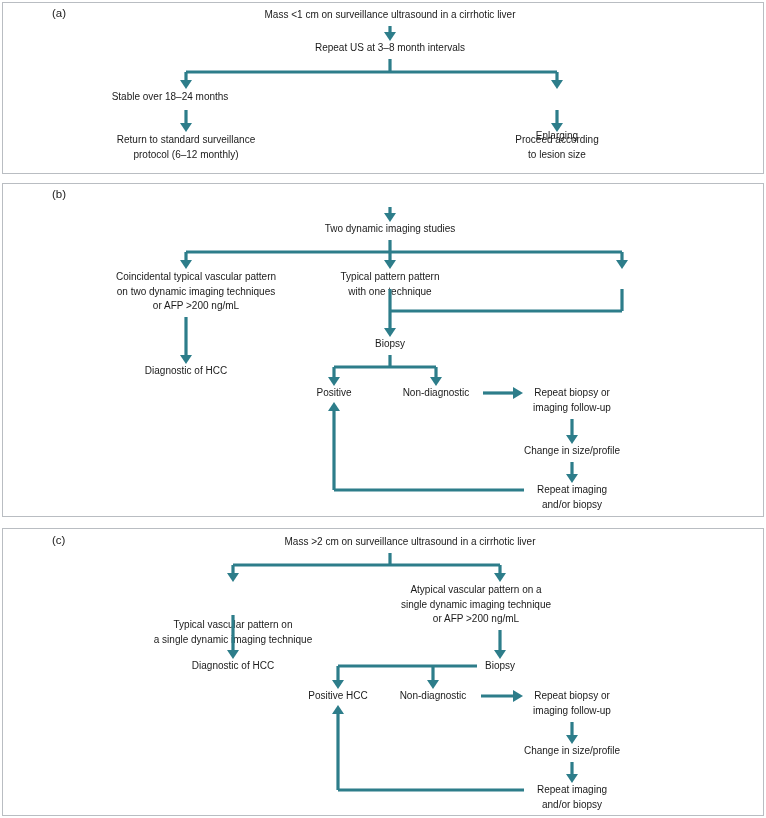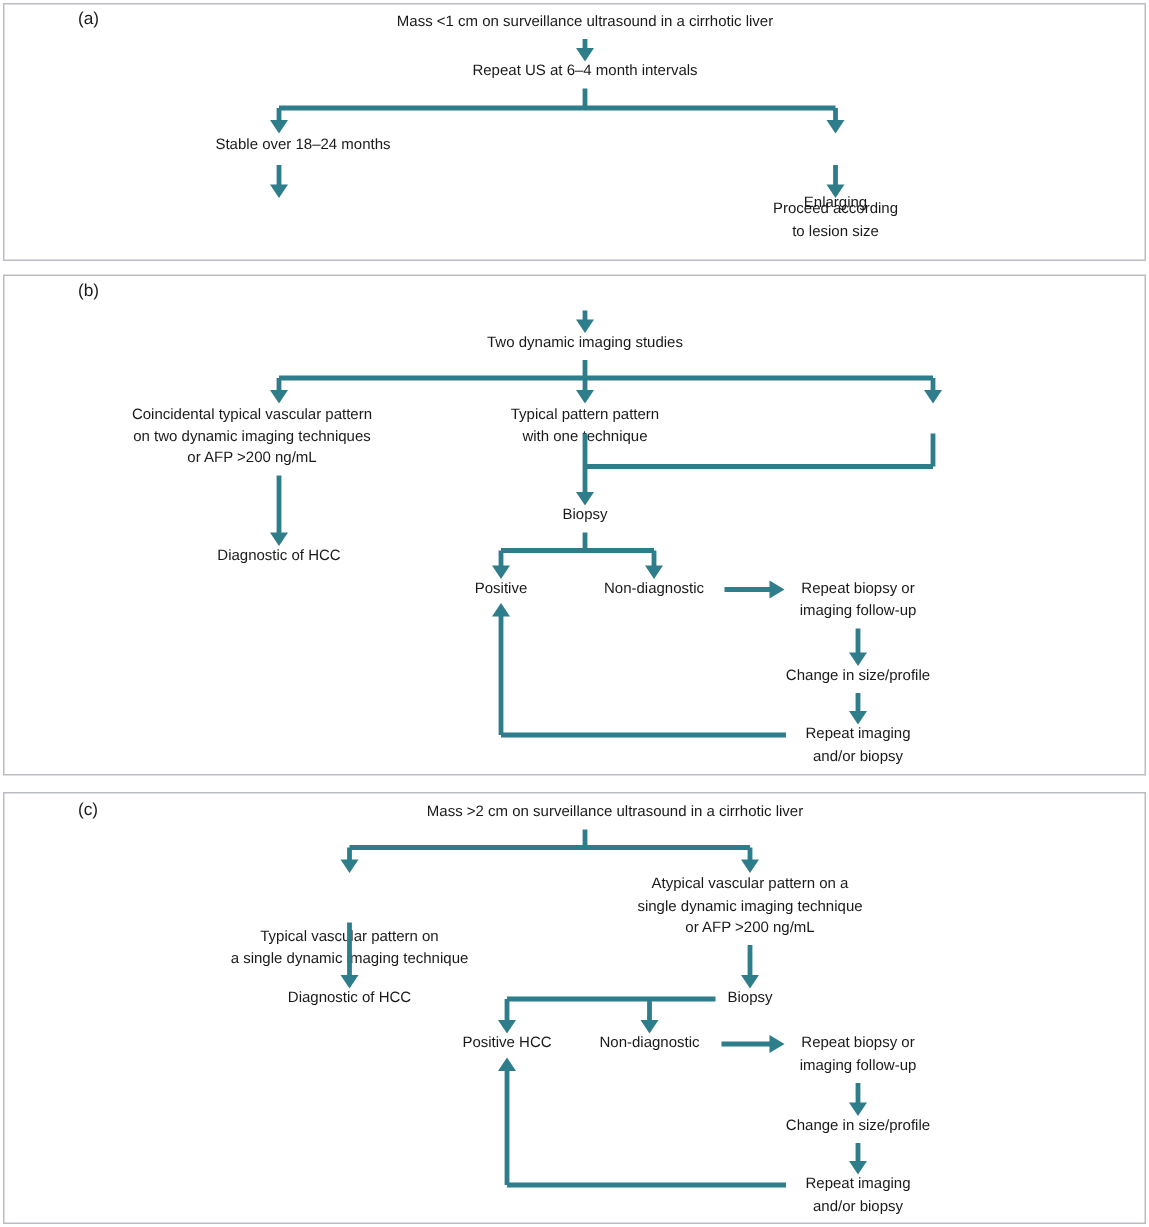--- a/index.html
+++ b/index.html
@@ -15,52 +15,54 @@
 </style>
 </head>
 <body>
 
 <div id="stage">
 
   <div class="panel" style="left:2px; top:2px; width:762px; height:172px;"></div>
   <div class="panel-label" style="left:52px; top:7px;">(a)</div>
 
   <div class="node center" style="left:390px; top:8px;">Mass &lt;1 cm on surveillance ultrasound in a cirrhotic liver</div>
-  <div class="node center" style="left:390px; top:41px;">Repeat US at 6–4 month intervals</div>
-  <div class="node center" style="left:202px; top:90px;">Stable over 18–24 months</div>
+  <div class="node center" style="left:390px; top:41px;">Repeat US at 3–8 month intervals</div>
+  <div class="node center" style="left:170px; top:90px;">Stable over 18–24 months</div>
   <div class="node center" style="left:557px; top:90px;margin-top:39px;">Enlarging</div>
+  <div class="node center" style="left:186px; top:133px;">Return to standard surveillance
+protocol (6–12 monthly)</div>
   <div class="node center" style="left:557px; top:133px;">Proceed according
 to lesion size</div>
 
   <div class="panel" style="left:2px; top:183px; width:762px; height:334px;"></div>
   <div class="panel-label" style="left:52px; top:188px;">(b)</div>
 
   <div class="node center" style="left:390px; top:222px;">Two dynamic imaging studies</div>
-  <div class="node center" style="left:168px; top:270px;">Coincidental typical vascular pattern
+  <div class="node center" style="left:196px; top:270px;">Coincidental typical vascular pattern
 on two dynamic imaging techniques
 or AFP &gt;200 ng/mL</div>
   <div class="node center" style="left:390px; top:270px;">Typical pattern pattern
 with one technique</div>
   <div class="node center" style="left:186px; top:364px;">Diagnostic of HCC</div>
   <div class="node center" style="left:390px; top:337px;">Biopsy</div>
   <div class="node center" style="left:334px; top:386px;">Positive</div>
   <div class="node center" style="left:436px; top:386px;">Non-diagnostic</div>
   <div class="node center" style="left:572px; top:386px;">Repeat biopsy or
 imaging follow-up</div>
   <div class="node center" style="left:572px; top:444px;">Change in size/profile</div>
   <div class="node center" style="left:572px; top:483px;">Repeat imaging
 and/or biopsy</div>
 
   <div class="panel" style="left:2px; top:528px; width:762px; height:288px;"></div>
   <div class="panel-label" style="left:52px; top:534px;">(c)</div>
 
   <div class="node center" style="left:390px; top:535px;padding-left:40px;">Mass &gt;2 cm on surveillance ultrasound in a cirrhotic liver</div>
   <div class="node center" style="left:233px; top:583px;margin-top:35px;">Typical vascular pattern on
 a single dynamic imaging technique</div>
-  <div class="node center" style="left:500px; top:583px;">Atypical vascular pattern on a
+  <div class="node center" style="left:476px; top:583px;">Atypical vascular pattern on a
 single dynamic imaging technique
 or AFP &gt;200 ng/mL</div>
   <div class="node center" style="left:233px; top:659px;">Diagnostic of HCC</div>
   <div class="node center" style="left:500px; top:659px;">Biopsy</div>
   <div class="node center" style="left:338px; top:689px;text-align:right;">Positive HCC</div>
   <div class="node center" style="left:433px; top:689px;">Non-diagnostic</div>
   <div class="node center" style="left:572px; top:689px;">Repeat biopsy or
 imaging follow-up</div>
   <div class="node center" style="left:572px; top:744px;">Change in size/profile</div>
   <div class="node center" style="left:572px; top:783px;">Repeat imaging

